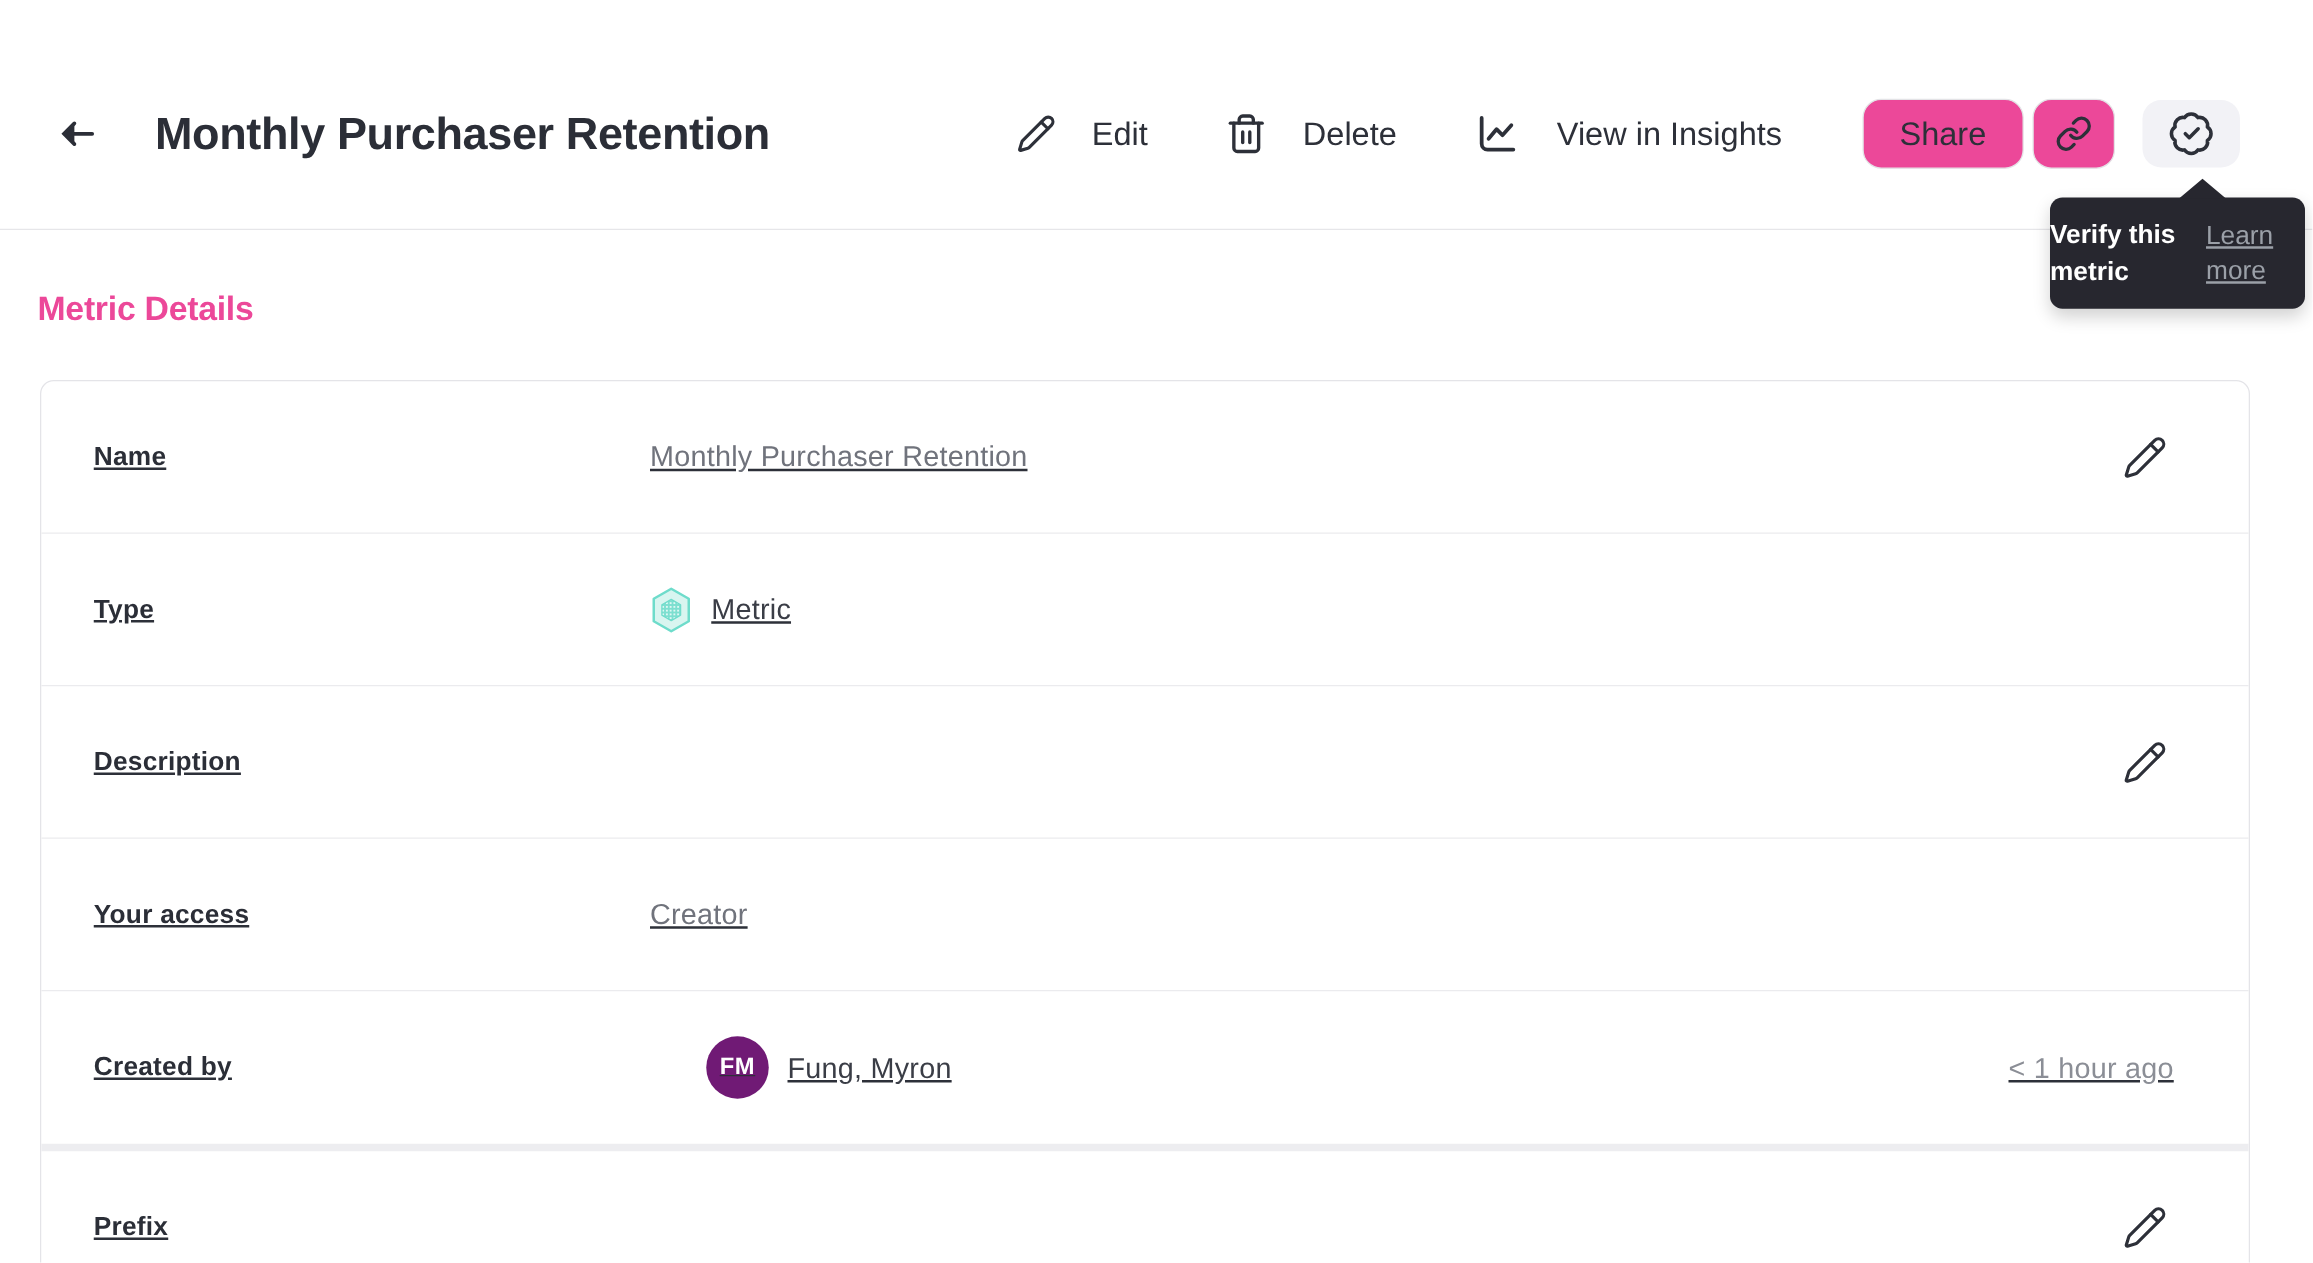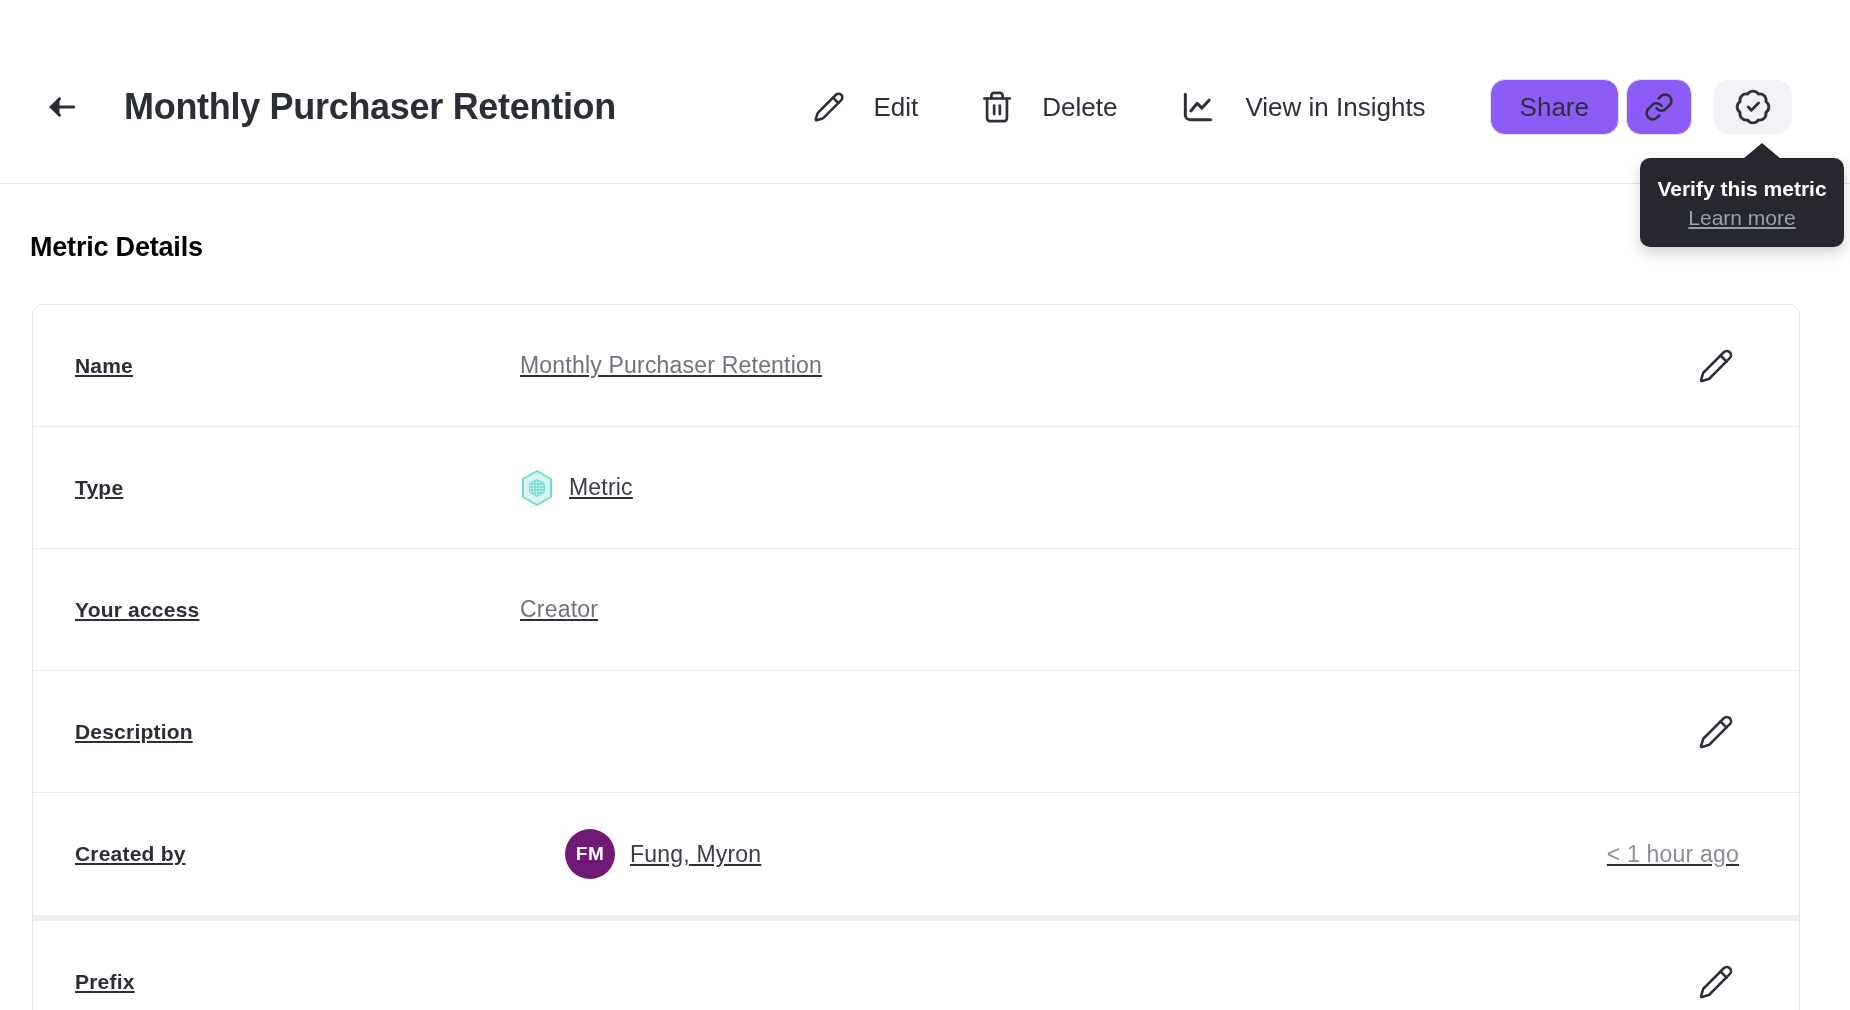--- a/index.html
+++ b/index.html
@@ -22,51 +22,51 @@
   .back-btn { width:46px; height:46px; display:flex; align-items:center; justify-content:center; flex:0 0 auto; }
   .page-title {
     margin-left:40px; font-size:36px; font-weight:700; letter-spacing:-0.3px;
     color:#2b2e37; white-space:nowrap;
   }
   .toolbar { margin-left:auto; display:flex; align-items:center; }
   .tb-action { display:flex; align-items:center; gap:28px; margin-right:62px; font-size:26px; font-weight:500; color:#2d3039; }
   .tb-action.last { margin-right:64px; }
   .btn-group { display:flex; gap:7px; margin-right:22px; }
   .pill-btn {
-    height:56px; border:1px solid #e3e3e6; border-radius:15px; background:#8b5cf6;
+    height:56px; border:1px solid #e3e3e6; border-radius:15px; background:#ec4899;
     display:flex; align-items:center; justify-content:center;
     font-size:26px; font-weight:500; color:#2d3039;
   }
   .share-btn { padding:0 29px; }
   .linkicon-btn { width:66px; }
   .verify-btn {
     width:78px; height:54px; border-radius:15px; background:#f2f2f6;
     display:flex; align-items:center; justify-content:center;
   }
   .icon { display:inline-flex; flex:0 0 auto; }
 
   
   .tooltip {
     position:absolute; left:1640px; top:158px; width:204px; height:89px;
     background:#27272f; border-radius:10px; z-index:5;
-    display:flex; flex-direction:column; align-items:center; justify-content:center;
+    display:flex; flex-direction:row; align-items:center; justify-content:center;
     box-shadow:0 6px 14px rgba(0,0,0,0.18);
   }
   .tooltip::before {
     content:""; position:absolute; top:-15px; left:103px;
     border-left:19px solid transparent; border-right:19px solid transparent;
     border-bottom:16px solid #27272f;
   }
   .tooltip-title { color:#ffffff; font-size:21px; font-weight:700; line-height:30px; }
   .tooltip-link { color:#9ba0a8; font-size:21px; line-height:28px; text-decoration:underline; cursor:pointer; }
 
   
   .section-title {
     position:absolute; left:30px; top:232px;
-    font-size:27px; font-weight:700; color:#000000; letter-spacing:-0.2px;
+    font-size:27px; font-weight:700; color:#ec4899; letter-spacing:-0.2px;
   }
 
   
   .card {
     position:absolute; left:32px; top:304px; width:1768px; height:745px;
     border:1px solid #e4e4e8; border-radius:11px; background:#fff; overflow:hidden;
   }
   .row {
     height:122px; display:flex; align-items:center;
     padding-left:42px; padding-right:60px; border-bottom:1px solid #ebebee;text-decoration:underline;
@@ -195,35 +195,35 @@
           </defs>
           <path d="M17 2 31 10v18L17 36 3 28V10Z" fill="#d8f5f0" stroke="#6edccb" stroke-width="2" stroke-linejoin="round"></path>
           <path d="M17 10.5 24.5 14.8v8.4L17 27.5 9.5 23.2v-8.4Z" fill="url(#hx)" stroke="#6edccb" stroke-width="1" stroke-linejoin="round"></path>
         </svg>
       </span>
       <span>Metric</span>
     </div>
   </div>
 
   <div class="row">
-    <div class="row-label">Your access</div>
-    <div class="row-value muted">Creator</div>
-  </div>
-
-  <div class="row">
     <div class="row-label">Description</div>
     <div class="row-value muted"></div>
     <button class="icon-btn">
       <span class="icon">
         <svg width="36" height="36" viewBox="0 0 24 24" fill="none" stroke="#2d3039" stroke-width="1.7" stroke-linecap="round" stroke-linejoin="round">
           <path d="M21.174 6.812a1 1 0 0 0-3.986-3.987L3.842 16.174a2 2 0 0 0-.5.83l-1.321 4.352a.5.5 0 0 0 .623.622l4.353-1.32a2 2 0 0 0 .83-.497z"></path>
           <path d="m15 5 4 4"></path>
         </svg>
       </span>
     </button>
+  </div>
+
+  <div class="row">
+    <div class="row-label">Your access</div>
+    <div class="row-value muted">Creator</div>
   </div>
 
   <div class="row no-border">
     <div class="row-label">Created by</div>
     <div class="row-value dark">
       <span class="avatar">FM</span>
       <span>Fung, Myron</span>
       <span class="timestamp">&lt; 1 hour ago</span>
     </div>
   </div>

